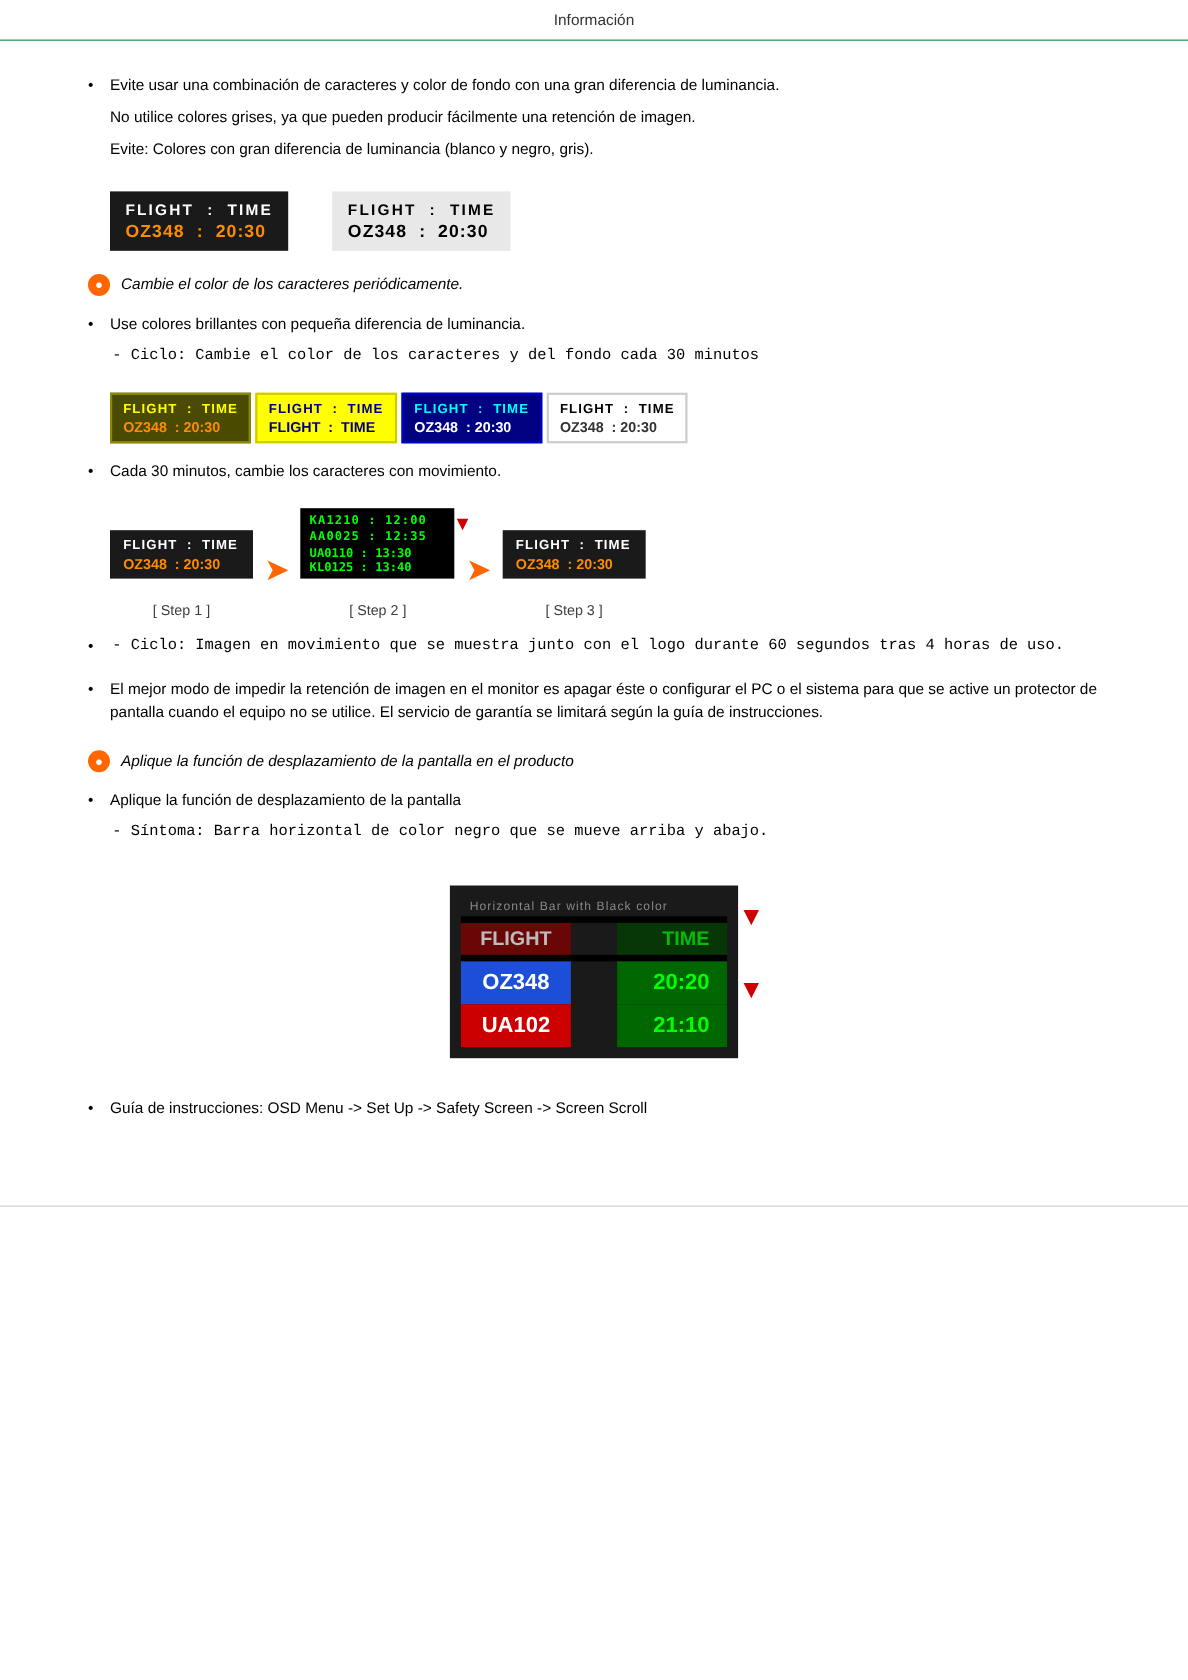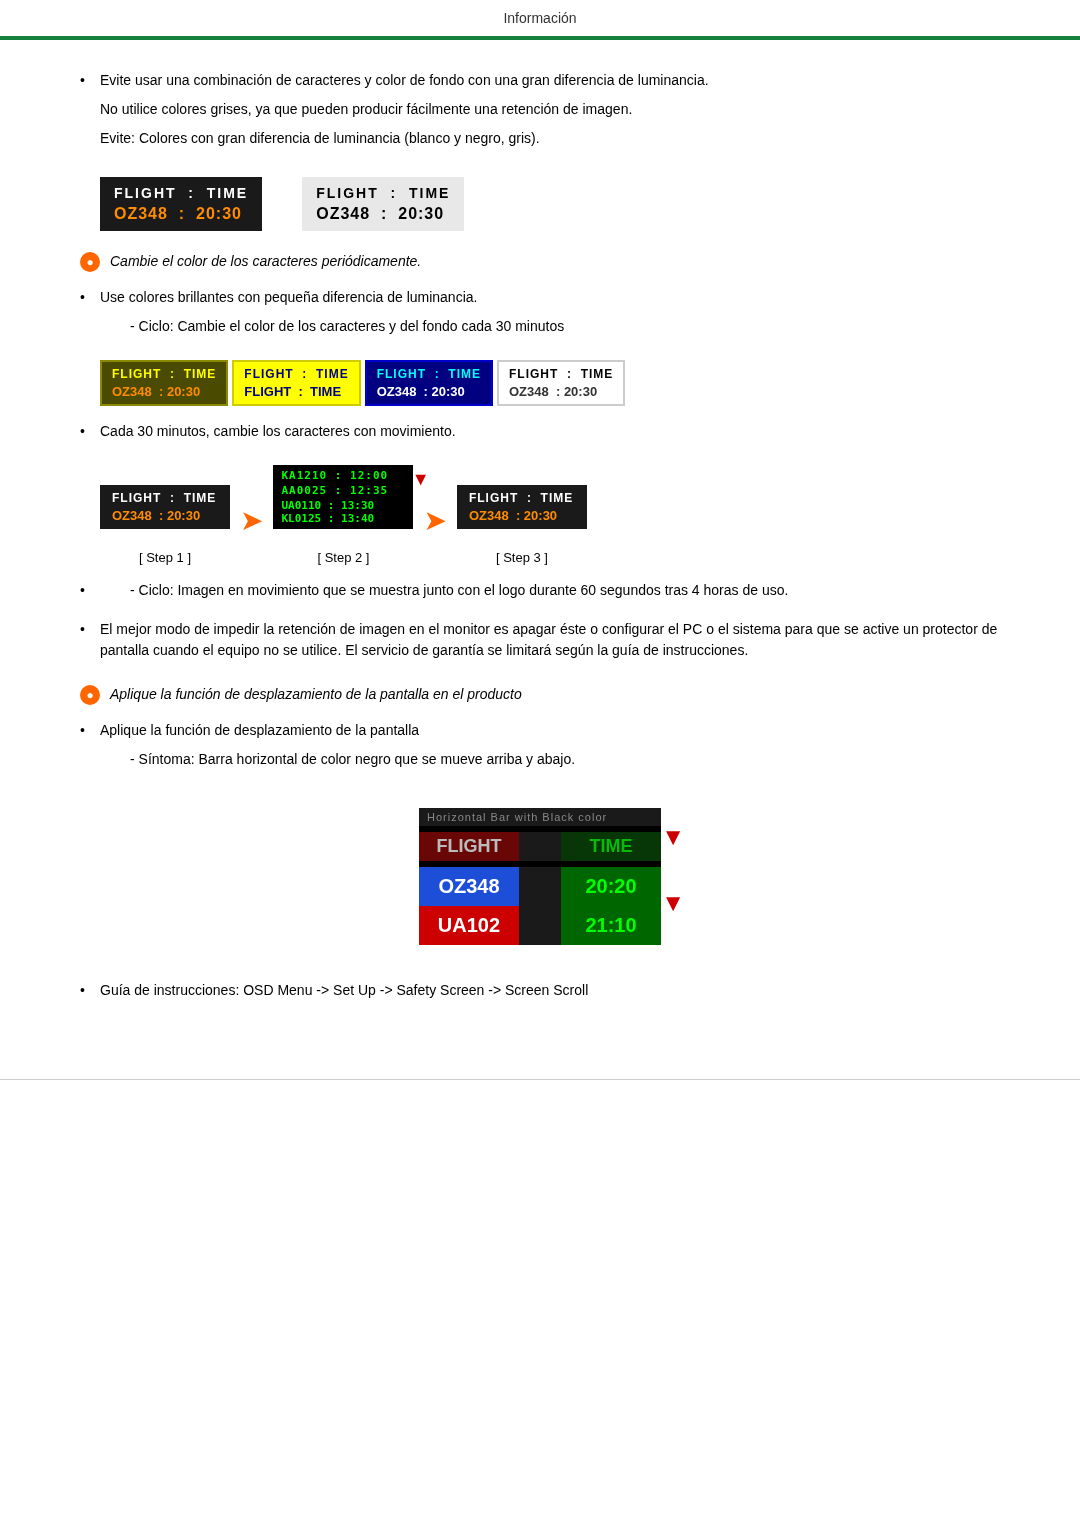--- a/index.html
+++ b/index.html
@@ -5,21 +5,21 @@
     * { box-sizing: border-box; margin: 0; padding: 0; }
     body {
       font-family: Arial, sans-serif;
       font-size: 14px;
       background: #fff;
       color: #000;
       width: 1080px;
       min-height: 1527px;
     }
     .page-header {
-      border-bottom: 4px solid #15803d;
+      border-bottom: 1px solid #15803d;
       text-align: center;
       padding: 10px 0;
       font-size: 14px;
       color: #333;
     }
     .content {
       padding: 30px 80px;
     }
     .bullet-item {
       display: flex;
@@ -31,23 +31,24 @@
       margin-top: 2px;
     }
     .bullet-text {
       flex: 1;
     }
     p {
       margin-bottom: 8px;
       line-height: 1.5;
     }
     .sub-item {
-      margin-left: 30px;
+      margin-left: 2px;
       margin-bottom: 8px;
       line-height: 1.5;
+      font-family: Liberation Mono, monospace;
     }
     .diagram-area {
       display: flex;
       gap: 40px;
       margin: 20px 0 20px 20px;
     }
     
     .flight-box-dark {
       background: #1a1a1a;
       padding: 8px 14px;
@@ -170,42 +171,42 @@
       align-items: center;
       gap: 17px;
     }
     .step-display {
       background: #1a1a1a;
       padding: 6px 12px;
       min-width: 130px;
     }
     .step-display .sr1 { color: #fff; font-size: 12px; font-weight: bold; letter-spacing: 1px; margin-bottom: 3px; }
     .step-display .sr2 { color: #ff8c00; font-size: 13px; font-weight: bold; }
-    .step-label { font-size: 13px; color: #000000; margin-top: 4px; }
+    .step-label { font-size: 13px; color: #404040; margin-top: 4px; }
     .arrow-icon {
       font-size: 28px;
       color: #ff6600;
       display: flex;
       align-items: center;
       margin-bottom: 28px;
     }
     
     .step2-display {
       background: #000;
       padding: 4px 8px;
       min-width: 140px;
       position: relative;
     }
     .step2-display .sr1 { color: #00ff00; font-size: 11px; font-weight: bold; letter-spacing: 1px; margin-bottom: 2px; font-family: monospace; }
     .step2-display .sr2 { color: #00ff00; font-size: 11px; font-weight: bold; font-family: monospace; }
 
     
     .hbar-display {
       background: #1a1a1a;
-      padding: 0;
+      padding: 10px;
       min-width: 200px;
       margin: 15px auto;
       display: inline-block;
     }
     .hbar-title {
       background: #1a1a1a;
       color: #888;
       font-size: 11px;
       text-align: center;
       padding: 3px 8px;
@@ -227,21 +228,21 @@
       min-width: 100px;
       text-align: center;
     }
     .hbar-cell-right {
       background: #004400;
       color: #00ff00;
       font-size: 20px;
       font-weight: bold;
       padding: 8px 16px;
       min-width: 100px;
-      text-align: center;
+      text-align: right;
       margin-left: 42px;
     }
     .hbar-black-bar {
       height: 6px;
       background: #000;
       width: 100%;
     }
     .hbar-wrapper {
       display: flex;
       justify-content: center;

